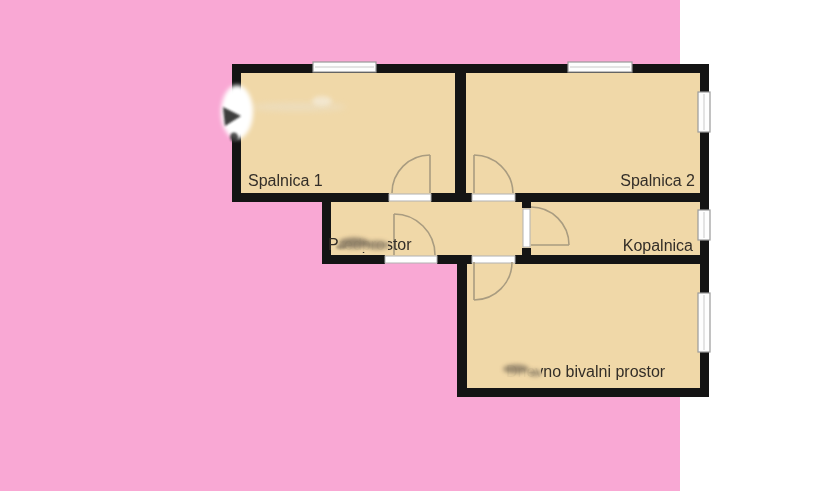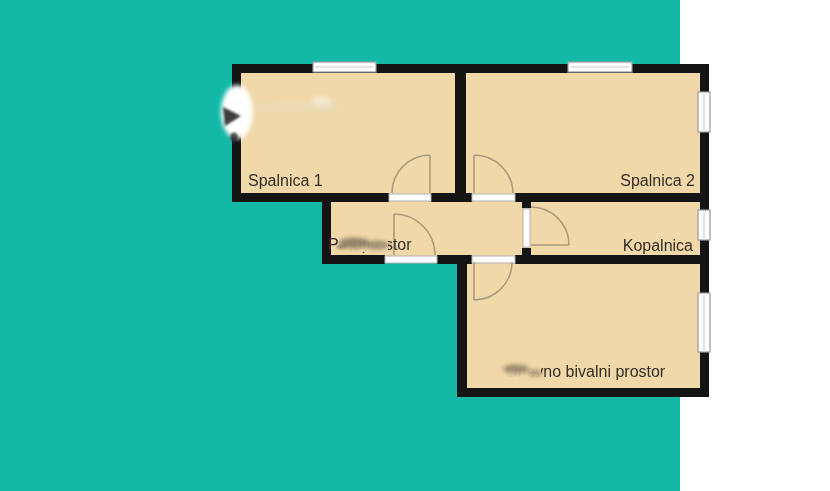--- a/index.html
+++ b/index.html
@@ -7,21 +7,21 @@
     padding: 0;
     width: 830px;
     height: 491px;
     background: #ffffff;
     overflow: hidden;
   }
   .stage {
     position: relative;
     width: 680px;
     height: 491px;
-    background: #14b8a6;
+    background: #f9a8d4;
   }
   svg { display: block; }
   .threshold { fill: #ffffff; stroke: #b2b2b2; stroke-width: 1; }
   .window    { fill: #fdfdfd; stroke: #9a9a9a; stroke-width: 1.2; }
   .window-line { stroke: #c9c9c9; stroke-width: 1; fill: none; }
   .door      { stroke: #a99c80; stroke-width: 1.6; fill: none; }
   .room-label {
     font-family: "Liberation Sans", sans-serif;
     font-size: 16px;
     fill: #332e28;

